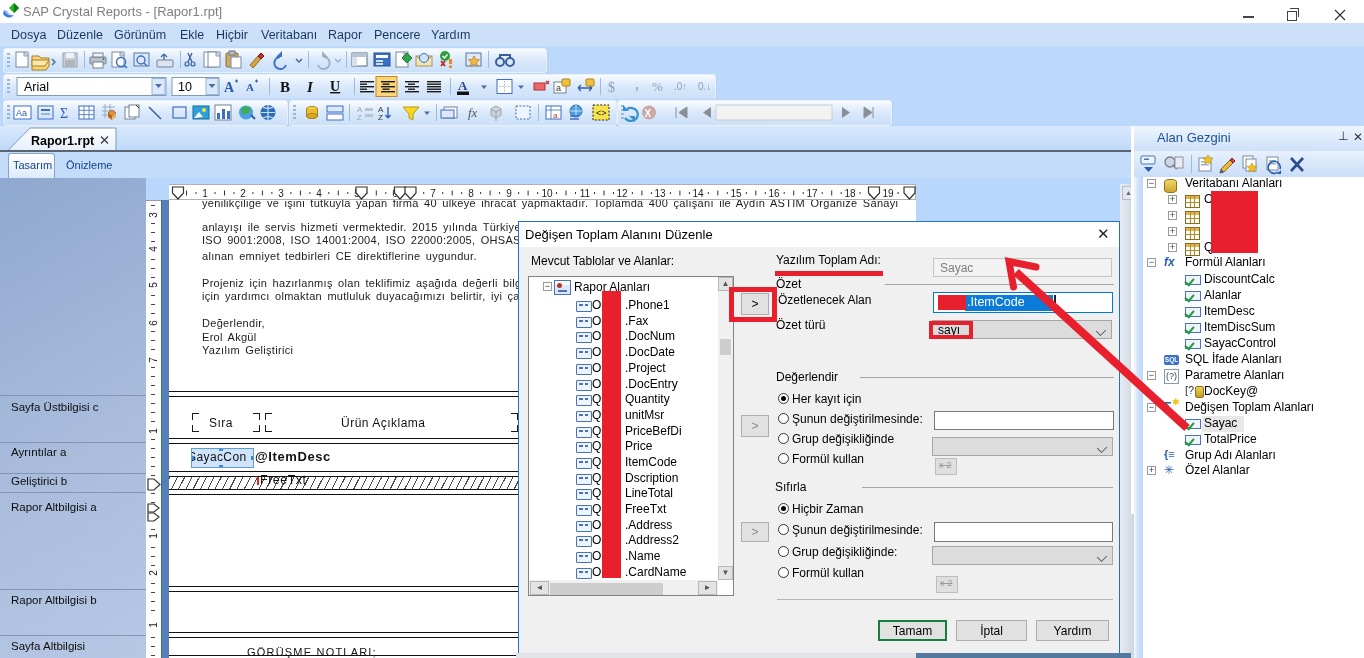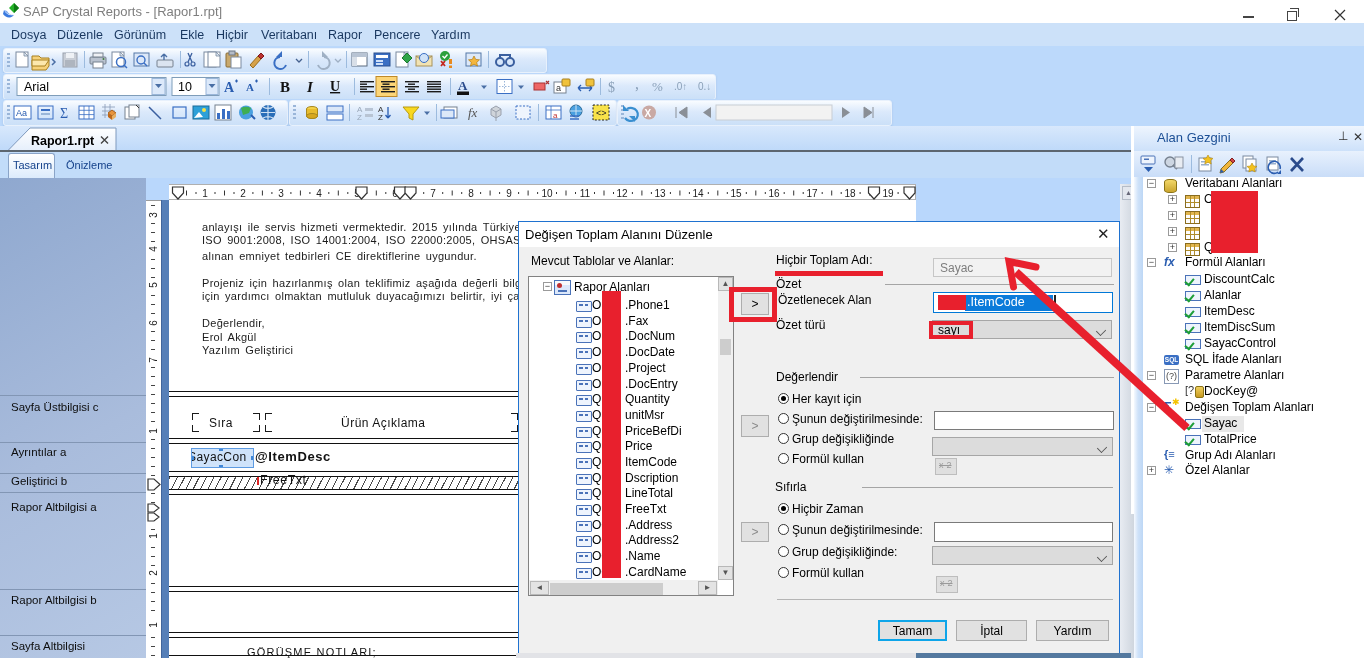--- a/index.html
+++ b/index.html
@@ -514,20 +514,21 @@
         <rect x="728.6" y="7.0" width="1" height="2" fill="#333"></rect>
         <rect x="738.1" y="5.5" width="1" height="5" fill="#333"></rect>
         <path d="M3.5,2 h11 v6 l-5.5,6 l-5.5,-6 z" fill="#fff" stroke="#333" stroke-width="1.2"></path>
         <path d="M187.0,2 h11 v6 l-5.5,6 l-5.5,-6 z" fill="#fff" stroke="#333" stroke-width="1.2"></path>
         <path d="M225.5,2 h11 v6 l-5.5,6 l-5.5,-6 z" fill="#fff" stroke="#333" stroke-width="1.2"></path>
         <path d="M236.0,2 h11 v6 l-5.5,6 l-5.5,-6 z" fill="#fff" stroke="#333" stroke-width="1.2"></path>
         <path d="M699.5,2 h11 v6 l-5.5,6 l-5.5,-6 z" fill="#fff" stroke="#333" stroke-width="1.2"></path>
         <path d="M735.0,2 h11 v6 l-5.5,6 l-5.5,-6 z" fill="#fff" stroke="#333" stroke-width="1.2"></path>
       </svg></div>
   <div id="pagecontent">
+    <span class="pl" style="left:202px;top:-3px">yenilikçiliğe ve işini tutkuyla yapan firma 40 ülkeye ihracat yapmaktadır. Toplamda 400 çalışanı ile Aydın ASTİM Organize Sanayi</span>
     <span class="pl" style="left:202px;top:21px">anlayışı ile servis hizmeti vermektedir. 2015 yılında Türkiye geneli</span>
     <span class="pl" style="left:202px;top:34px">ISO 9001:2008, ISO 14001:2004, ISO 22000:2005, OHSAS 18001</span>
     <span class="pl" style="left:202px;top:50px">alınan emniyet tedbirleri CE direktiflerine uygundur.</span>
     <span class="pl" style="left:202px;top:77px">Projeniz için hazırlanmış olan teklifimiz aşağıda değerli bilgi</span>
     <span class="pl" style="left:202px;top:90px">için yardımcı olmaktan mutluluk duyacağımızı belirtir, iyi çal</span>
     <span class="pl" style="left:202px;top:117px">Değerlendir,</span>
     <span class="pl" style="left:202px;top:131px">Erol Akgül</span>
     <span class="pl" style="left:202px;top:144px">Yazılım Geliştirici</span>
     <div class="sep2" style="top:191px"></div>
     <div class="sep2" style="top:238px"></div>
@@ -775,21 +776,21 @@
 <div class="sbb" style="left:189px;top:289px;width:15px;height:14px">▼</div>
 <div class="sbt" style="left:191px;top:62px;width:11px;height:16px"></div>
 <div class="sb" style="left:0;top:303px;width:189px;height:16px"></div>
 <div class="sbb" style="left:1px;top:304px;width:19px;height:14px">◄</div>
 <div class="sbb" style="left:169px;top:304px;width:19px;height:14px">►</div>
 <div class="sbt" style="left:21px;top:306px;width:113px;height:12px"></div>
 </div>
   <div class="btn" style="left:222px;top:71px;width:28px;height:22px;padding-top:3px">&gt;</div>
   <div class="btn" style="left:222px;top:193px;width:28px;height:22px;padding-top:3px;color:#8a8a8a">&gt;</div>
   <div class="btn" style="left:222px;top:300px;width:28px;height:20px;padding-top:2px;color:#8a8a8a">&gt;</div>
-  <span class="d11" style="left:257px;top:31px">Hiçbir Toplam Adı:</span>
+  <span class="d11" style="left:257px;top:31px">Yazılım Toplam Adı:</span>
   <div class="fld" style="left:414px;top:36px;width:179px;height:19px;background:#f2f2f2;border-color:#c6c6c6">
       <span style="position:absolute;left:6px;top:2px;color:#7d7d7d">Sayac</span>
     </div>
   <span class="d11" style="left:257px;top:55px">Özet</span>
   <div class="gline" style="left:366px;top:62px;width:229px"></div>
   <span class="d11" style="left:259px;top:71px">Özetlenecek Alan</span>
   <div class="fld" style="left:414px;top:70px;width:180px;height:21px;border-color:#0078d7;background:#fff">
     <div style="position:absolute;left:31px;top:2px;width:88px;height:16px;background:#0b7bda"></div>
     <span style="position:absolute;left:33px;top:2px;color:#fff;font-size:12.5px">.ItemCode</span>
       <div style="position:absolute;left:120px;top:2px;width:1.5px;height:16px;background:#222"></div>
@@ -823,21 +824,21 @@
   <div class="fld" style="left:415px;top:300px;width:179px;height:20px;background:#fff"></div>
   <div class="radio" style="left:259px;top:324px"></div>
     <span class="d11" style="left:273px;top:323px">Grup değişikliğinde:</span>
   <div class="drop" style="left:413px;top:324px;width:181px;height:19px">
       <span class="chev"></span>
     </div>
   <div class="radio" style="left:259px;top:345px"></div>
     <span class="d11" style="left:273px;top:344px">Formül kullan</span>
   <div class="x2" style="left:417px;top:354px"></div>
   <div class="gline" style="left:258px;top:377px;width:336px;background:#b5b5b5"></div>
-  <div class="btn" style="left:359px;top:398px;width:69px;height:21px;border:2px solid #0ea5e9;padding-top:2px">Tamam</div>
+  <div class="btn" style="left:359px;top:398px;width:69px;height:21px;border:2px solid #15803d;padding-top:2px">Tamam</div>
   <div class="btn" style="left:437px;top:398px;width:71px;height:21px;padding-top:3px">İptal</div>
   <div class="btn" style="left:517px;top:398px;width:73px;height:21px;padding-top:3px">Yardım</div>
 </div>
 
 <div class="a" style="left:516px;top:653px;width:400px;height:5px;background:#e2e3e7"></div>
 <div class="a" style="left:916px;top:653px;width:215px;height:5px;background:#54799f"></div>
 <div class="red" style="left:775px;top:271px;width:108px;height:4.5px"></div>
 <div class="redbox" style="left:729px;top:287px;width:48px;height:35px;border-width:5px;box-sizing:border-box"></div>
 <div class="red" style="left:938px;top:295px;width:28px;height:15px"></div>
 <div class="redbox" style="left:929px;top:321px;width:44px;height:18px;border-width:4px;box-sizing:border-box"></div>

